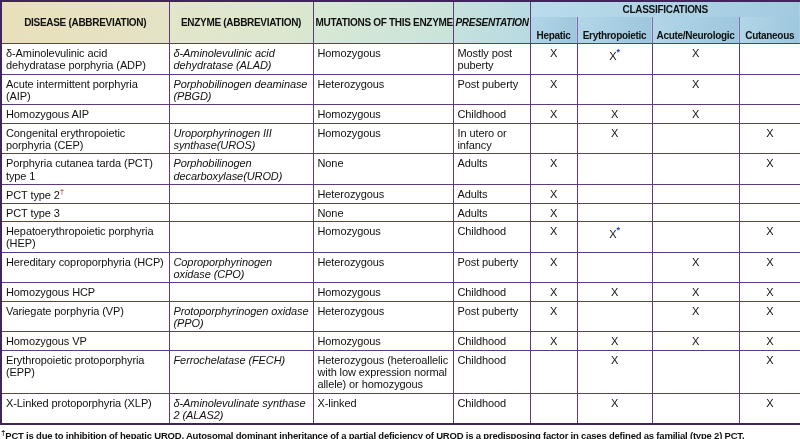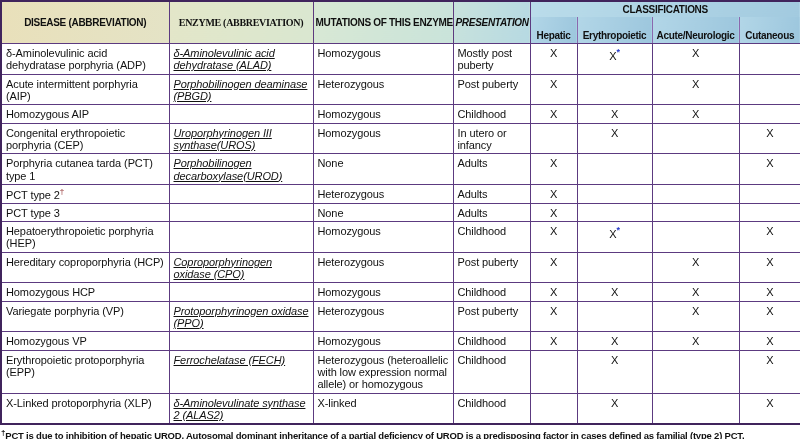--- a/index.html
+++ b/index.html
@@ -6,30 +6,30 @@
   body{width:800px;height:439px;overflow:hidden;font-family:"Liberation Sans",sans-serif;color:#111;}
   .page{width:780px;height:439px;background:#fff;}
 
   table.porphyria{border-collapse:collapse;table-layout:fixed;width:800px;border:2px solid #40245c;}
   th,td{border:1px solid #5c3a80;}
 
   
   th.h{font-weight:bold;color:#101010;font-size:10px;letter-spacing:-0.3px;
        text-align:center;vertical-align:middle;padding:2px 2px;white-space:nowrap;}
   .disease-h{background:linear-gradient(100deg,#e9e0ba,#e4e3c6);}
-  .enzyme-h{background:linear-gradient(100deg,#e3e6c8,#d9e7d0);font-family:Liberation Serif, serif;}
+  .enzyme-h{background:linear-gradient(100deg,#e3e6c8,#d9e7d0);}
   .mut-h{background:linear-gradient(100deg,#d8e8d4,#c9e3da);}
   .pres-h{background:linear-gradient(100deg,#c8e2dc,#b6d9e2);font-style:italic;}
   .class-h{background:linear-gradient(100deg,#badcea,#a2cadf);border-bottom:hidden;padding:2px 0 0;}
   th.sub{background:linear-gradient(100deg,#b2d6e7,#9cc6dd);border-top:hidden;padding:13px 1px 2px;
          border-left-color:#8a68ae;border-right-color:#8a68ae;margin-top:6px;}
 
   
   td{font-size:11px;line-height:1.12;letter-spacing:-0.1px;padding:3px 4px 2px;vertical-align:top;background:#fff;}
-  td.enzyme{font-style:italic;text-decoration:underline;}
+  td.enzyme{font-style:italic;}
   td.mark{text-align:center;padding-left:1px;padding-right:1px;}
   sup.star{color:#2438c8;font-size:9px;font-weight:bold;}
   sup.dagger{color:#8b2424;font-size:8px;}
 
   
   .footnotes{padding:3px 2px 0 1px;font-size:9.5px;font-weight:bold;letter-spacing:-0.2px;line-height:1.18;color:#101010;}
   .foot-line{white-space:normal;}
   .foot-line sup{font-size:8px;}
 </style>
 </head>

